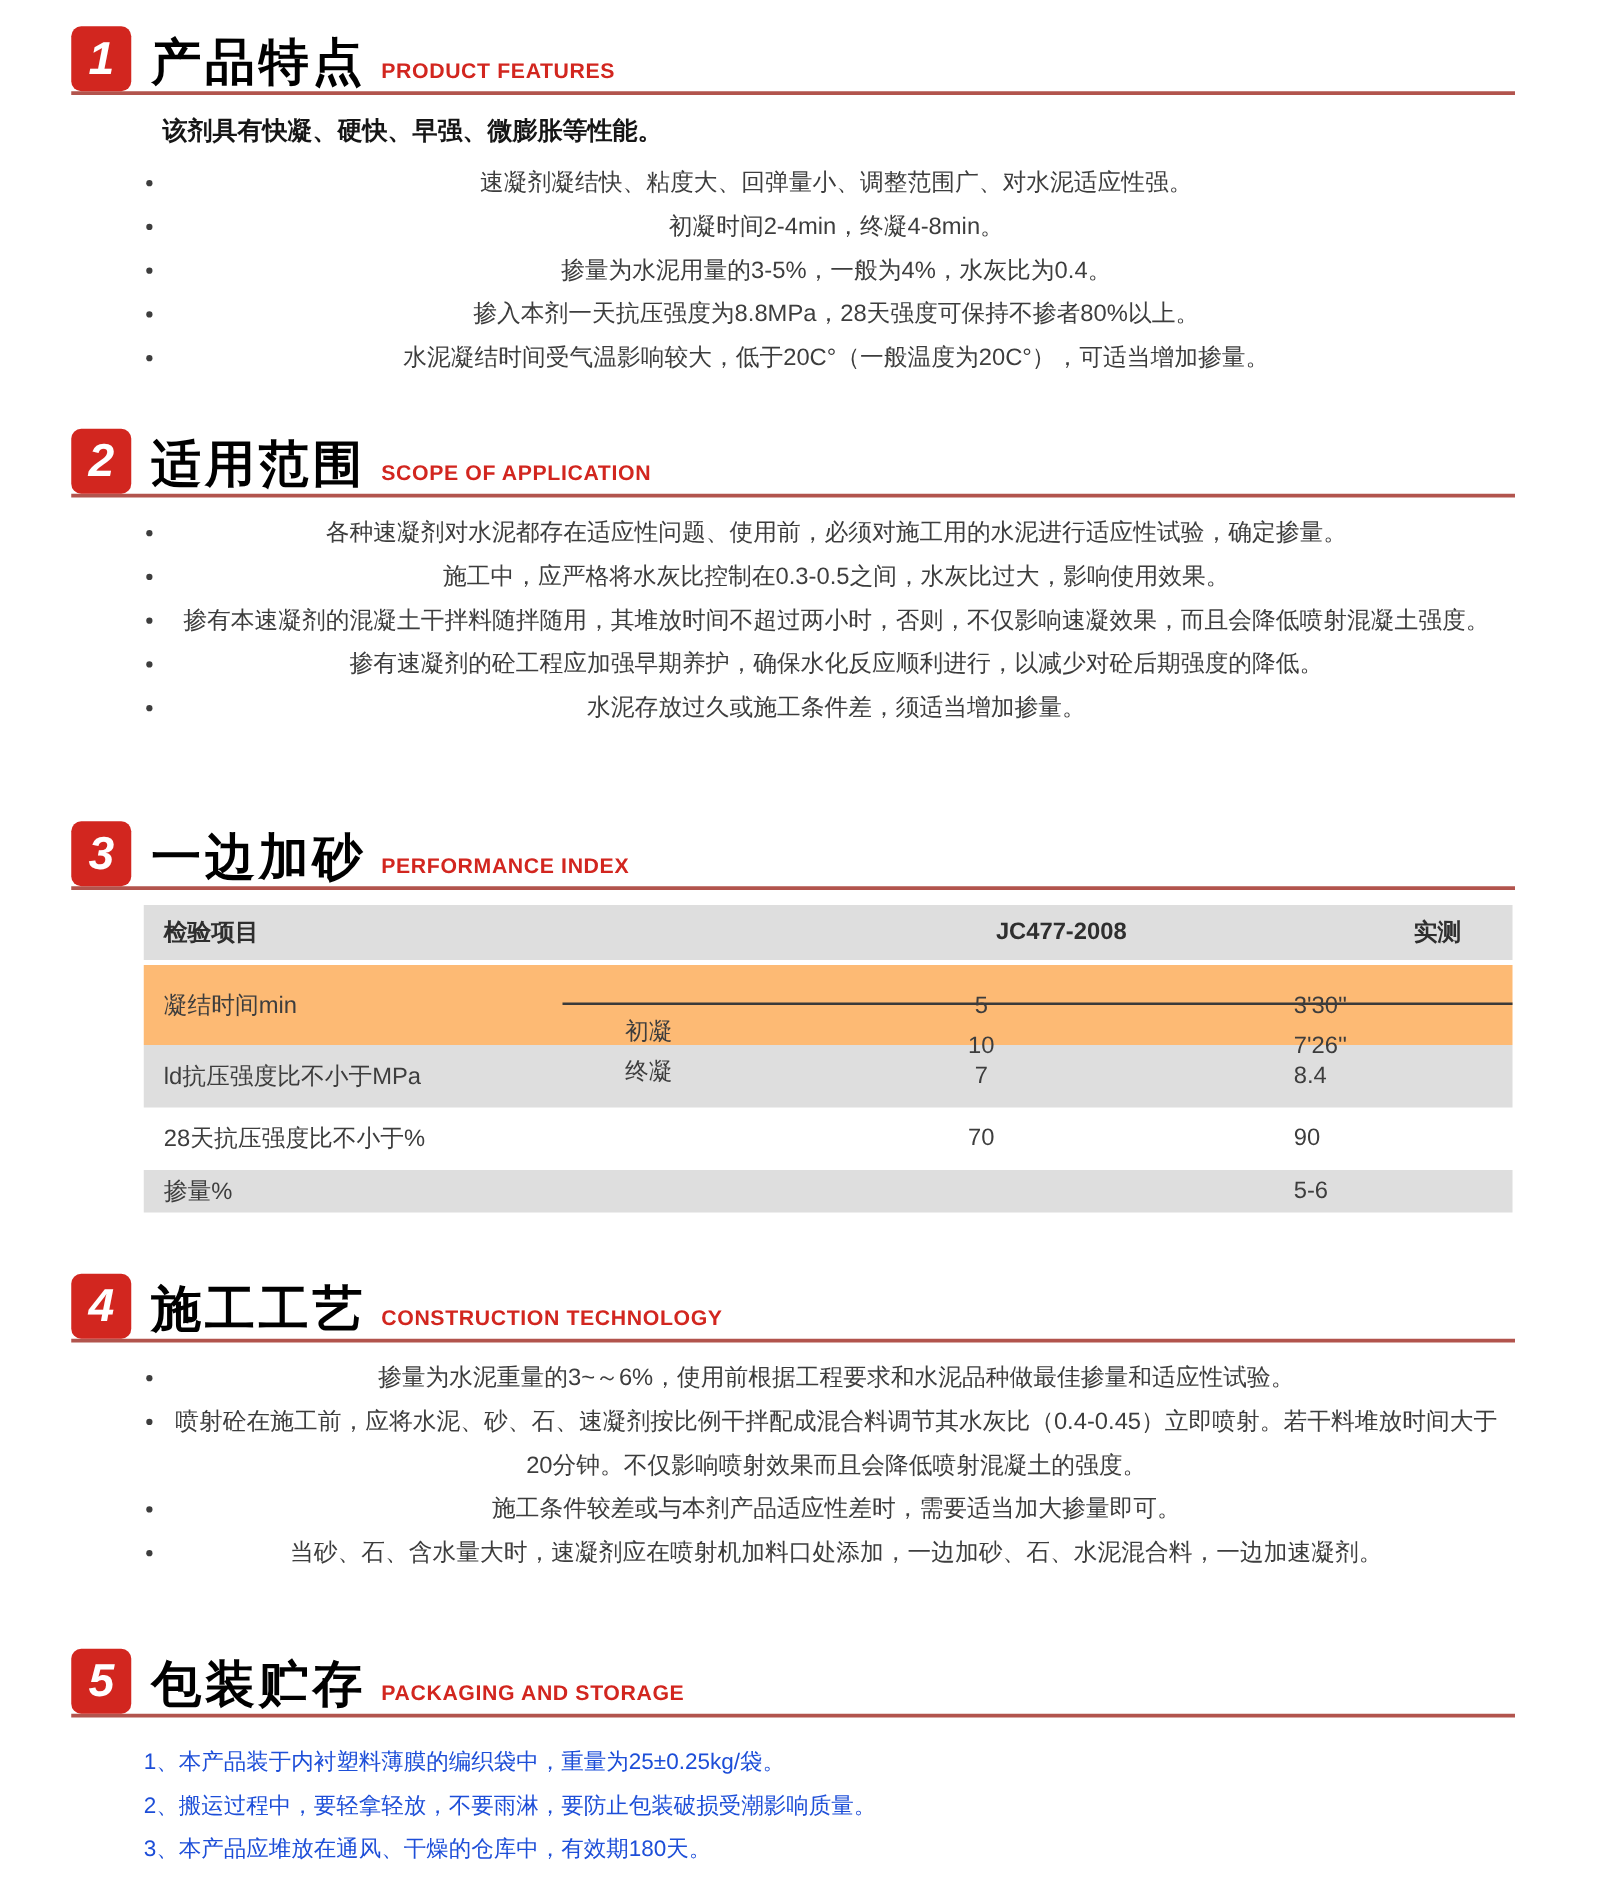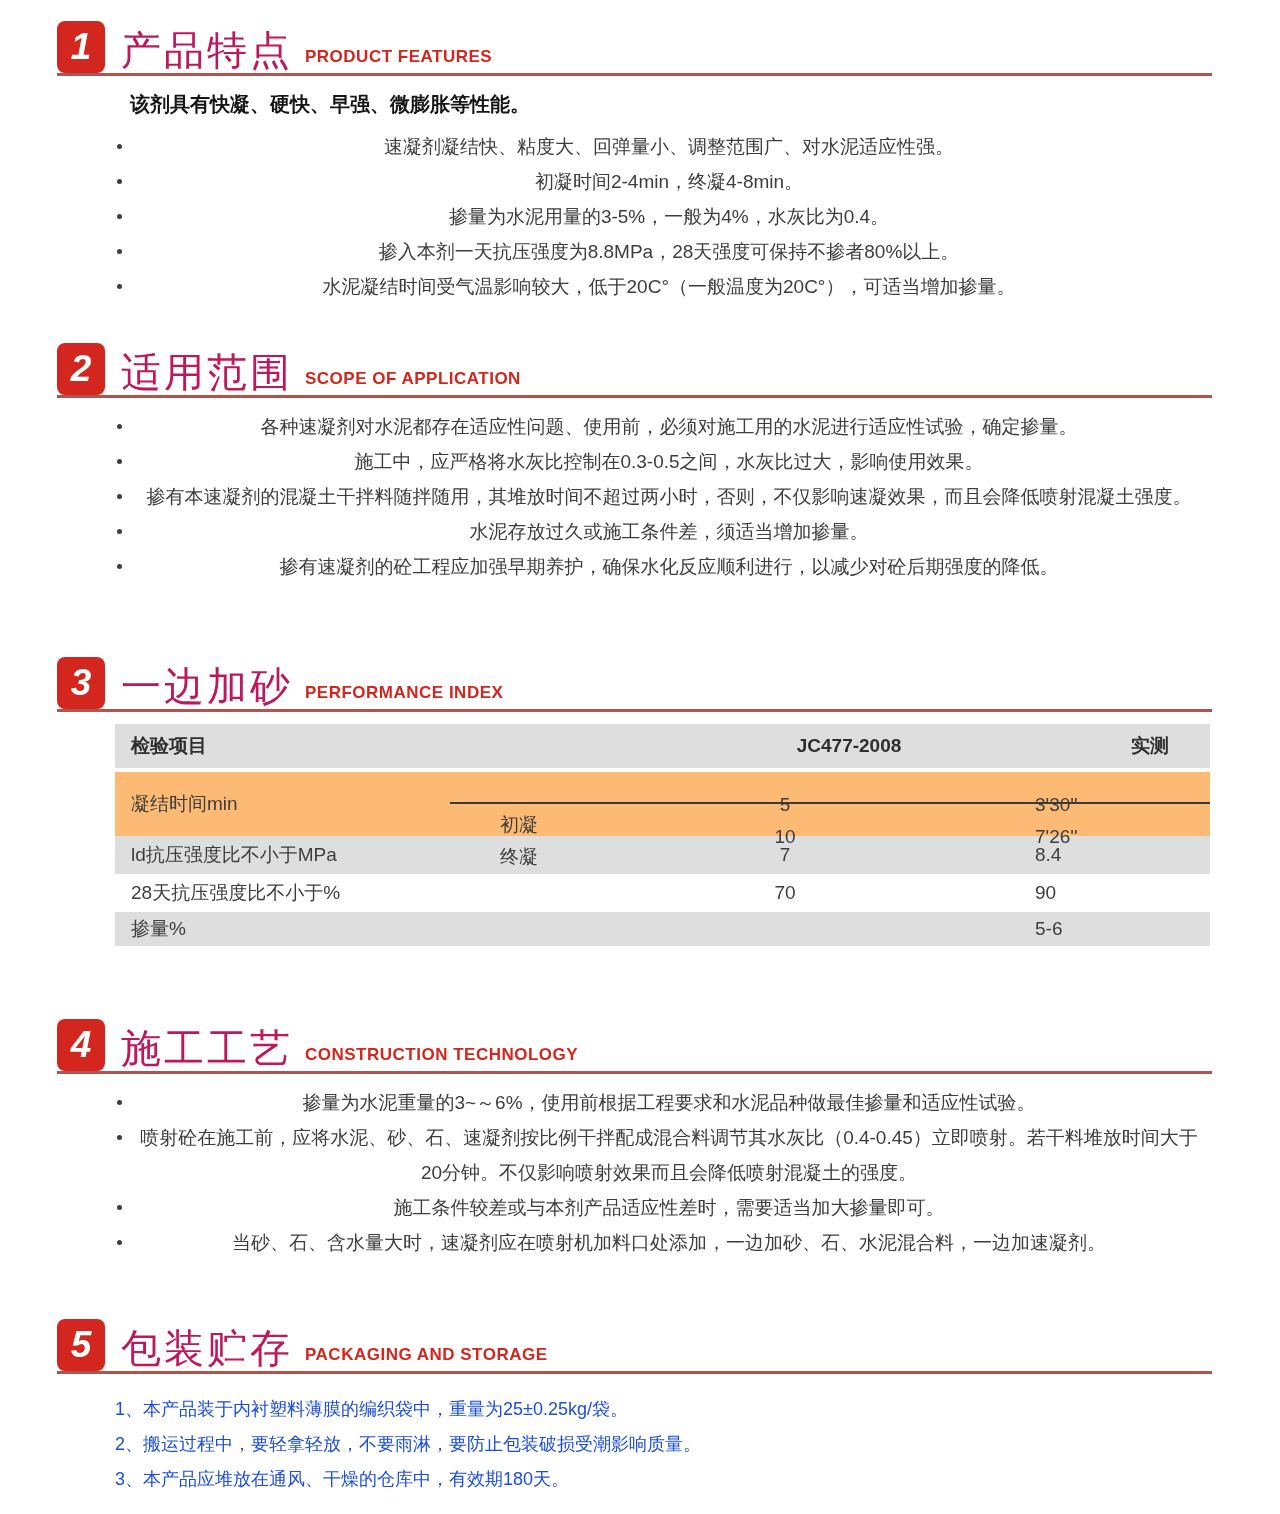--- a/index.html
+++ b/index.html
@@ -19,21 +19,21 @@
     display:flex;align-items:flex-end;
     border-bottom:3px solid #b2544d;
   }
   .badge{
     width:48px;height:52px;background:#d2261f;border-radius:8px;
     color:#ffffff;font-size:37px;font-weight:bold;font-style:italic;
     display:flex;align-items:center;justify-content:center;
     flex:0 0 auto;
   }
   .title-cn{
-    font-size:40px;font-weight:normal;color:#be185d;line-height:1;
+    font-size:40px;font-weight:bold;color:#000000;line-height:1;
     margin:0 0 3px 16px;letter-spacing:3px;white-space:nowrap;
   }
   .title-en{
     font-size:17px;font-weight:bold;color:#d2261f;
     margin:0 0 6px 12px;letter-spacing:0.5px;white-space:nowrap;
   }
 
   .intro{margin:15px 0 0 130px;font-size:20px;font-weight:bold;color:#161616;font-family:Liberation Serif, serif;}
 
   .bullets{margin:11px 0 0 115px;padding:0;width:1090px;list-style:none;text-align:center;}
@@ -53,21 +53,21 @@
   .t-row{display:grid;grid-template-columns:335px 185px 300px 1fr;align-items:center;}
   .t-head{height:44px;background:#dedede;font-weight:bold;color:#2e2e2e;margin-bottom:4px;gap:32px;}
   .cell-item{padding-left:16px;}
   .cell-std{text-align:center;}
   .cell-meas{padding-left:100px;}
   .t-setting{display:grid;grid-template-columns:335px 1fr;height:64px;background:#fdba74;}
   .t-setting .cell-item{display:flex;align-items:center;height:100%;}
   .subrow{display:grid;grid-template-columns:185px 300px 1fr;height:32px;align-items:center;box-sizing:border-box;}
   .subrow.first{border-bottom:2px solid #3a3a3a;}
   .sub-name{padding-left:50px;margin-top:40px;}
-  .t-plain{height:38px;}
+  .t-plain{height:50px;}
   .t-plain.shade{background:#dedede;}
   .t-plain.last{height:34px;}
 </style>
 </head>
 <body>
 
 <div class="sheet">
 
   <div class="section" id="sec-1">
     <div class="sec-header">
@@ -88,22 +88,22 @@
   <div class="section" id="sec-2">
     <div class="sec-header">
       <div class="badge">2</div>
       <div class="title-cn">适用范围</div>
       <div class="title-en">SCOPE OF APPLICATION</div>
     </div>
     <ul class="bullets">
       <li>各种速凝剂对水泥都存在适应性问题、使用前，必须对施工用的水泥进行适应性试验，确定掺量。</li>
       <li>施工中，应严格将水灰比控制在0.3-0.5之间，水灰比过大，影响使用效果。</li>
       <li>掺有本速凝剂的混凝土干拌料随拌随用，其堆放时间不超过两小时，否则，不仅影响速凝效果，而且会降低喷射混凝土强度。</li>
+      <li>掺有速凝剂的砼工程应加强早期养护，确保水化反应顺利进行，以减少对砼后期强度的降低。</li>
       <li>水泥存放过久或施工条件差，须适当增加掺量。</li>
-      <li>掺有速凝剂的砼工程应加强早期养护，确保水化反应顺利进行，以减少对砼后期强度的降低。</li>
     </ul>
   </div>
 
   <div class="section" id="sec-3">
     <div class="sec-header">
       <div class="badge">3</div>
       <div class="title-cn">一边加砂</div>
       <div class="title-en">PERFORMANCE INDEX</div>
     </div>
 

